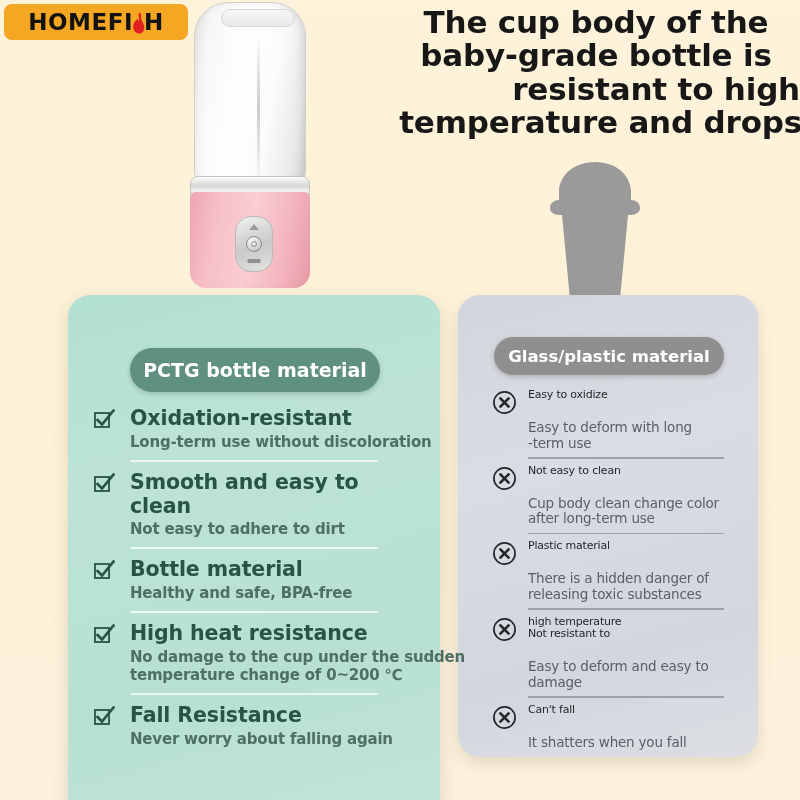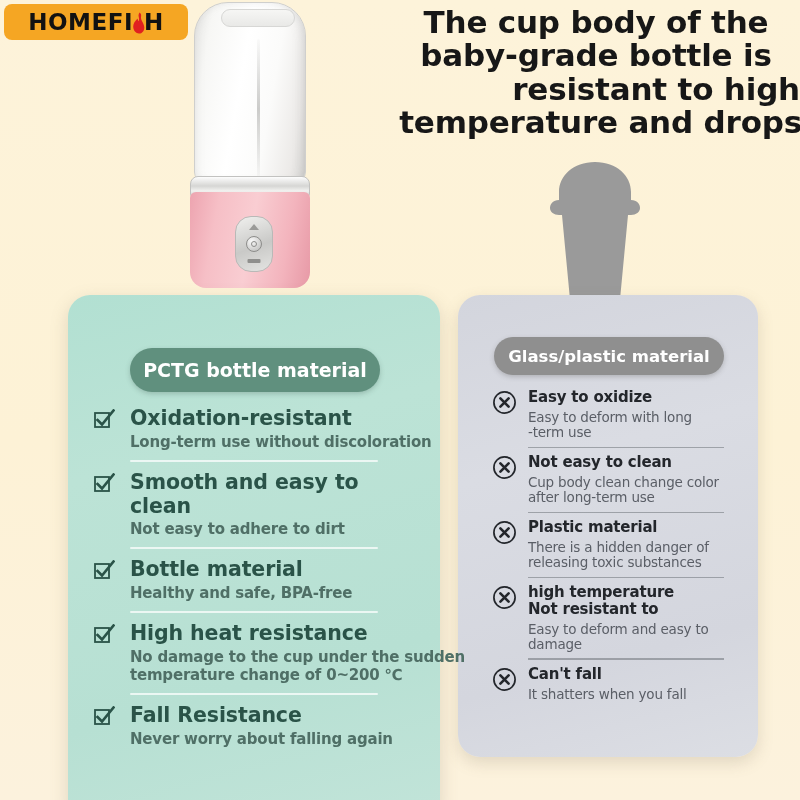--- a/index.html
+++ b/index.html
@@ -174,26 +174,26 @@
     height:2px; background:rgba(255,255,255,.72); border-radius:2px;
     margin:9px 0 9px 36px; width:248px;
   }
 
   
   .list-right { position:absolute; left:34px; top:94px; width:254px; }
   .item-r { position:relative; padding-left:36px; min-height:30px; }
   .xic { position:absolute; left:0; top:1px; width:25px; height:25px; }
   .xic svg { display:block; }
   .ttl-r {
-    font-size:15px; font-weight:bold; color:#23262b; line-height:1.12;
+    font-size:11px; font-weight:normal; color:#23262b; line-height:1.12;
     letter-spacing:-0.2px;
   }
   .ttl-r span { display:block; white-space:nowrap; }
   .sub-r {
-    font-size:13.5px; color:#5a5e66; line-height:1.14; margin-top:4px;
+    font-size:13.5px; color:#5a5e66; line-height:1.14; margin-top:19px;
     letter-spacing:-0.2px;
   }
   .sub-r span { display:block; white-space:nowrap; }
   .div-r {
     height:1.5px; background:#6e7279; opacity:.55;
     margin:6px 0 6px 36px; width:196px;
   }
 </style>
 </head>
 <body>

